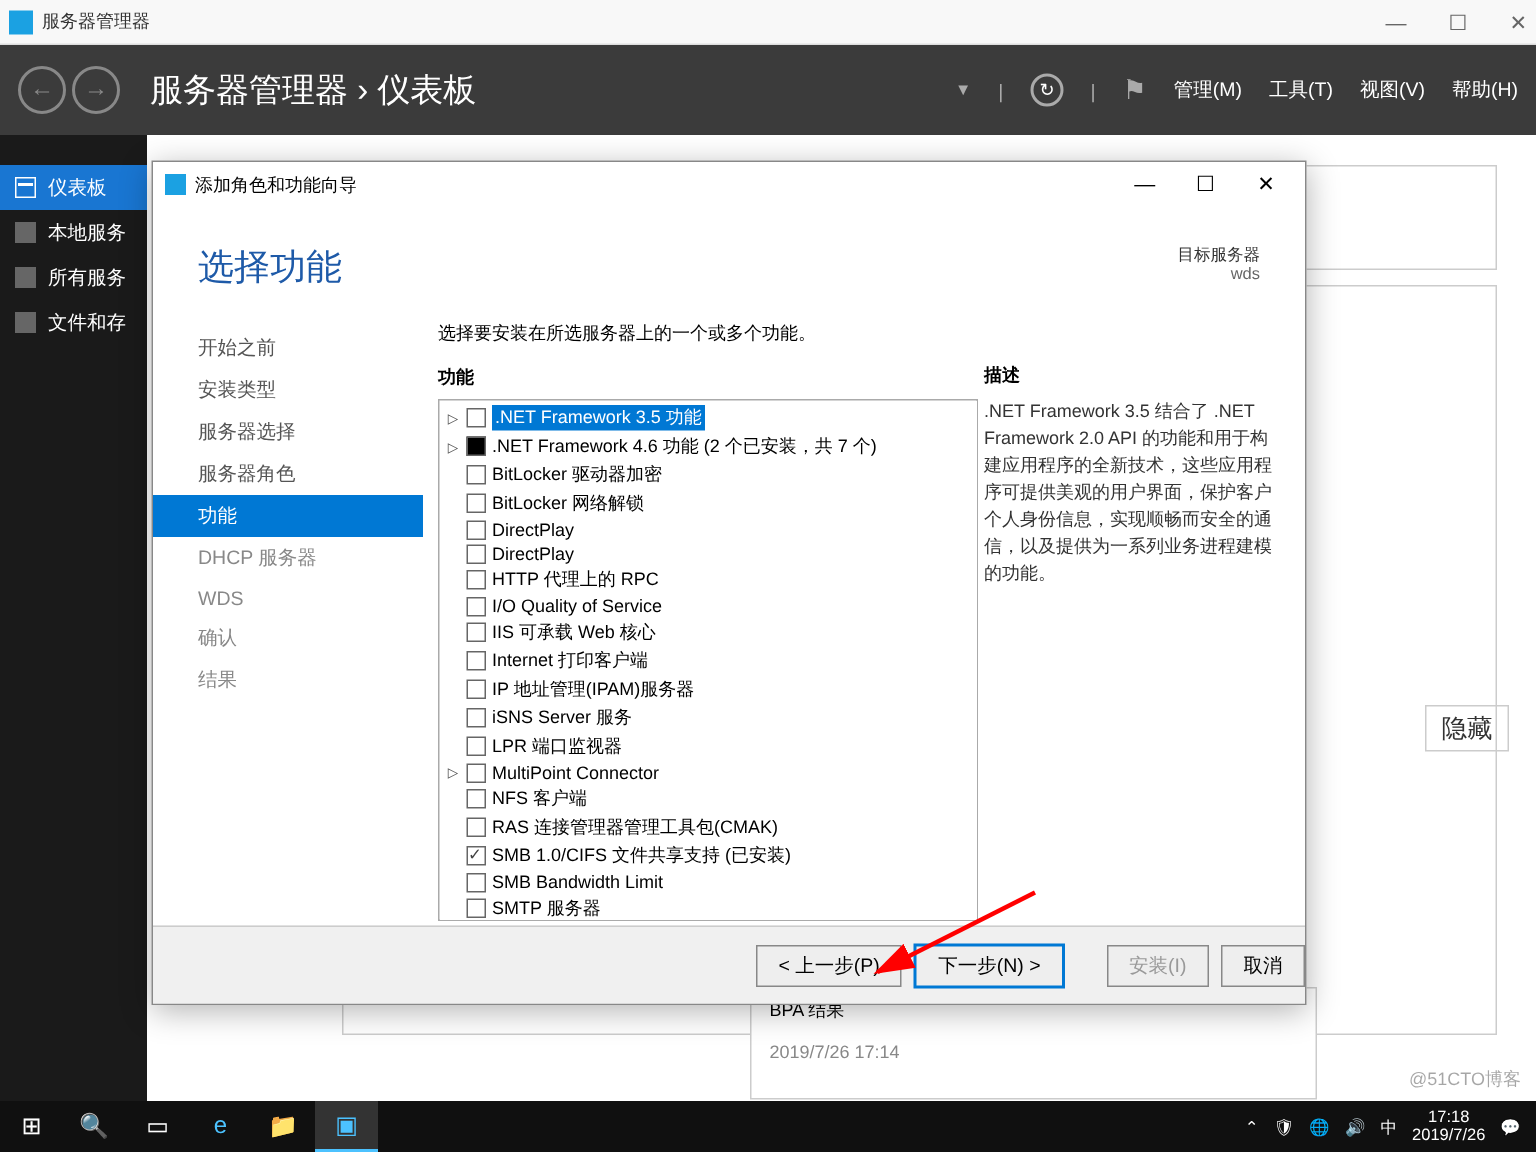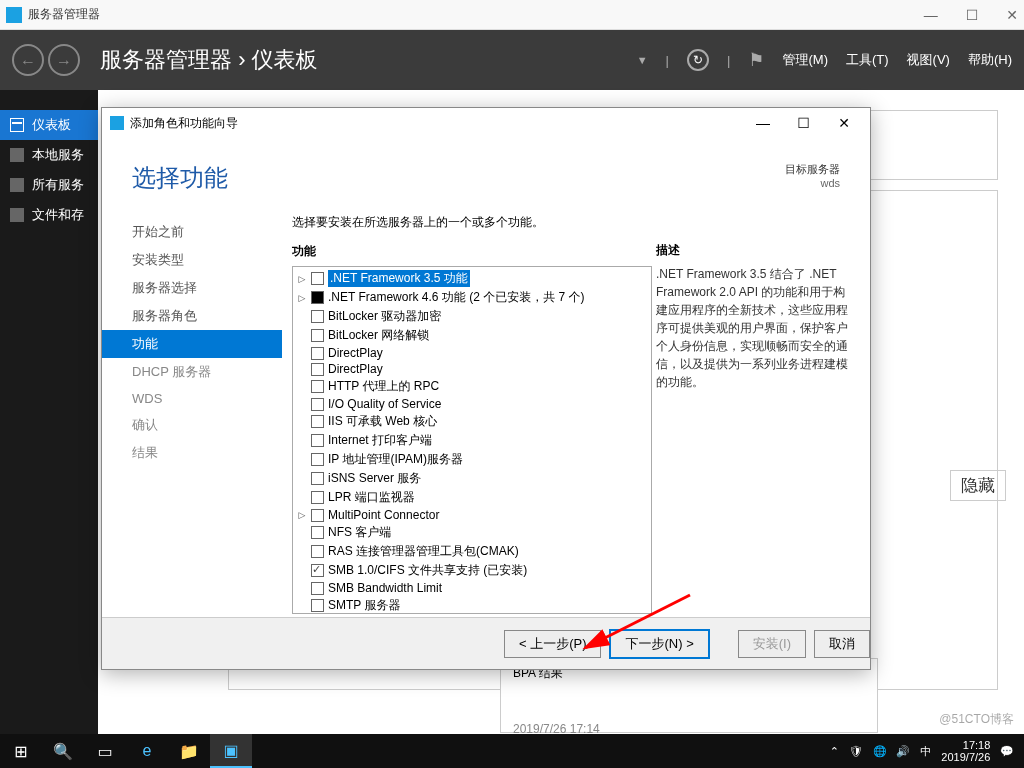--- a/index.html
+++ b/index.html
@@ -70,31 +70,31 @@
 .wizard-footer { height: 52px; border-top: 1px solid #ccc; display: flex; align-items: center; justify-content: flex-end; padding: 0 0; gap: 8px; background: #f0f0f0; }
 .btn { padding: 4px 14px; font-size: 13px; border: 1px solid #888; background: #eee; }
 .btn.focused { border: 2px solid #0078d4; }
 .btn:disabled, .btn.disabled { color: #999; }
 
 
 .bg-panel { position: absolute; border: 1px solid #ccc; background: #fff; }
 .hide-btn { position: absolute; right: 18px; top: 380px; font-size: 17px; color: #333; padding: 3px 10px; border: 1px solid #ccc; }
 
 .bpa-box { position: absolute; left: 500px; top: 658px; width: 378px; height: 75px; border: 1px solid #ccc; padding: 6px 12px; font-size: 12px; background: #fff; }
-.bpa-box .ts { color: #888; margin-top: 40px; }
+.bpa-box .ts { color: #888; margin-top: 12px; }
 
 
 .arrow { position: absolute; pointer-events: none; z-index: 5; }
 
 
 .taskbar { position: absolute; bottom: 0; left: 0; right: 0; height: 34px; background: #101010; display: flex; align-items: center; }
 .taskbar .tb-item { width: 42px; height: 34px; display: flex; align-items: center; justify-content: center; color: #fff; font-size: 16px; }
 .taskbar .tb-item.active { background: #333; border-bottom: 2px solid #4cc2ff; }
 .tray { margin-left: auto; display: flex; align-items: center; gap: 10px; padding-right: 10px; color: #fff; font-size: 11px; }
-.tray .clock { text-align: right; line-height: 1.1; }
+.tray .clock { text-align: center; line-height: 1.1; }
 .watermark { position: absolute; right: 10px; bottom: 40px; color: rgba(0,0,0,0.35); font-size: 12px; }
 </style>
 </head>
 <body>
 
 <div class="main-titlebar">
   <div class="app-icon"></div>
   <div class="title">服务器管理器</div>
   <div class="win-controls">
     <span>—</span>

